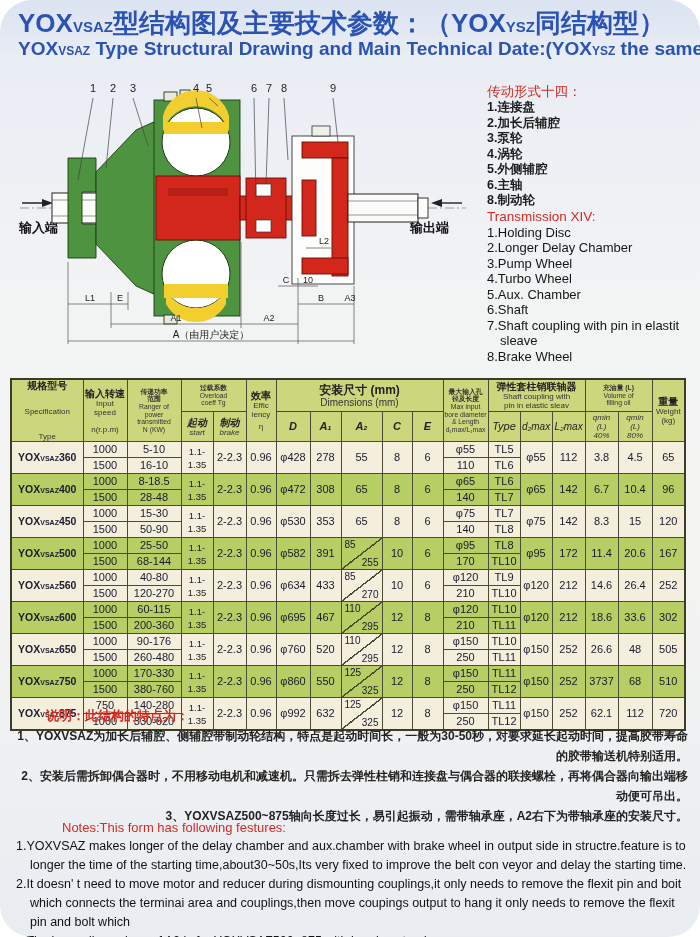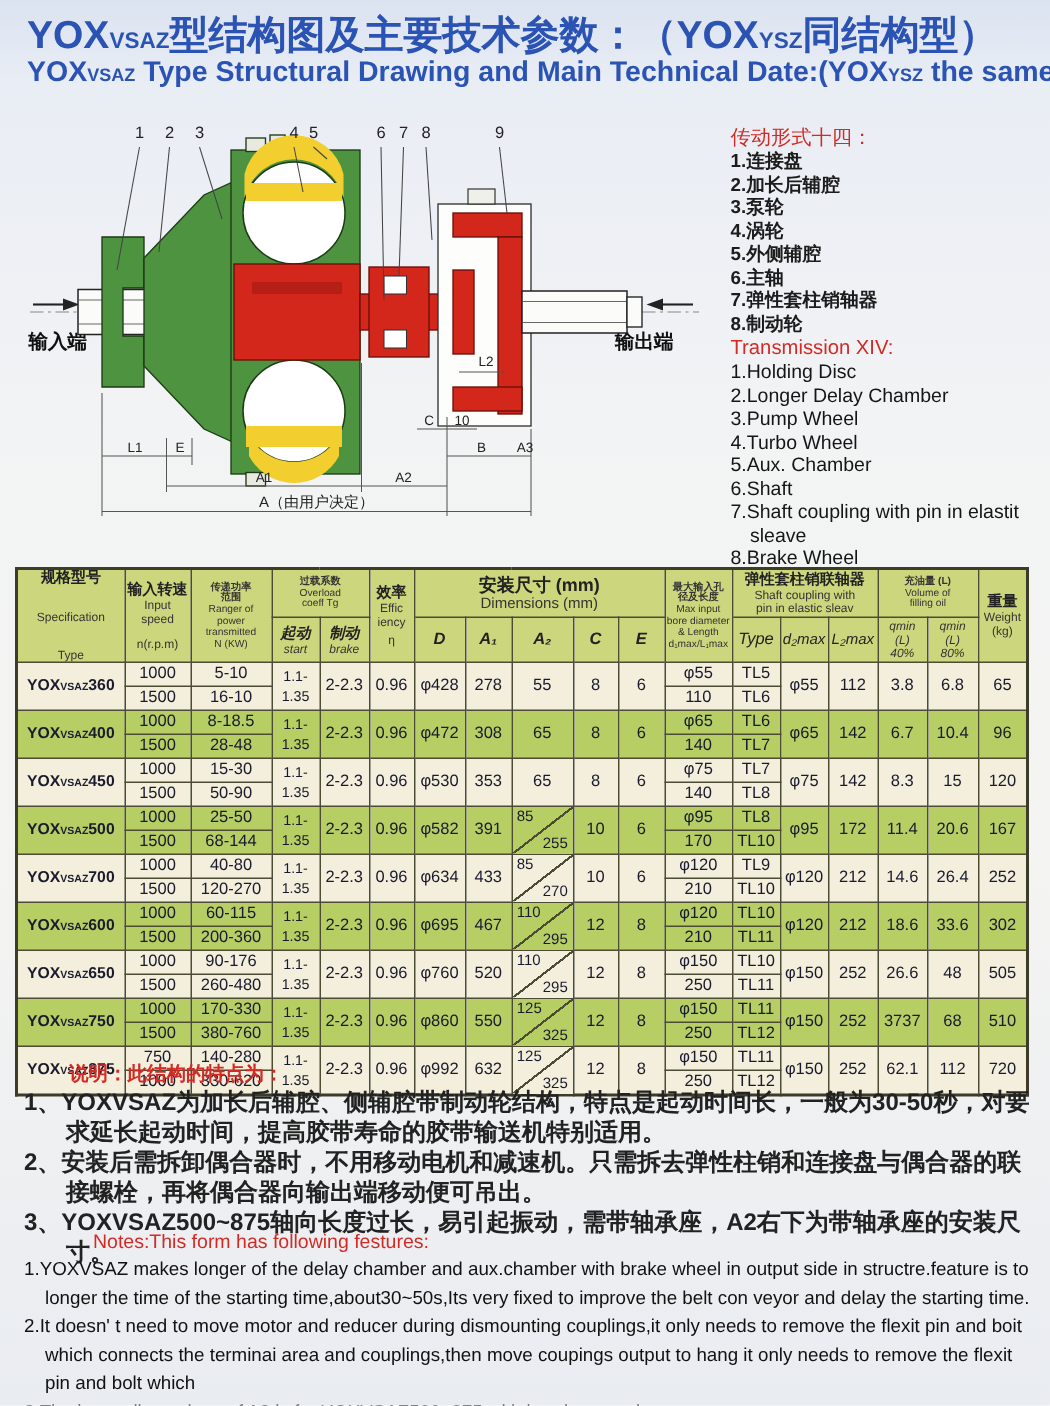--- a/index.html
+++ b/index.html
@@ -1,18 +1,18 @@
 <!DOCTYPE html>
 <html><head>
 <meta charset="utf-8">
 <style>
   html,body{margin:0;padding:0;}
   body{font-family:"Liberation Sans",sans-serif;}
   .page{position:relative;width:700px;height:937px;overflow:hidden;
-        background:linear-gradient(180deg,#dbe3f1 0%,#e9edf4 6%,#f2f3f4 30%,#f4f4f2 60%,#e9ecf1 100%);}
+        background:linear-gradient(180deg,#dbe3f1 0%,#e9edf4 6%,#f2f3f4 30%,#f4f4f2 60%,#e9ecf1 100%);border-radius:32px;}
   
   .title-zh{position:absolute;left:18px;top:6px;font-size:26px;font-weight:bold;color:#2b53b4;white-space:nowrap;}
   .title-zh .sub{font-size:15px;font-weight:bold;}
   .title-en{position:absolute;left:18px;top:38px;font-size:19px;font-weight:bold;color:#2b53b4;white-space:nowrap;}
   .title-en .sub{font-size:12px;font-weight:bold;}
   
   .legend{position:absolute;left:487px;top:84px;width:206px;}
   .legend-title{color:#d22b25;font-size:13.5px;font-weight:normal;line-height:16px;}
   .legend-line{font-size:12.5px;font-weight:bold;color:#1c1c1c;line-height:15.5px;}
   .legend-line.en{font-size:13px;font-weight:normal;color:#151515;line-height:15.5px;
@@ -34,21 +34,21 @@
   .m1{font-size:10.5px;font-weight:bold;}
   .m2{font-size:7px;font-weight:bold;}
   td.diag{position:relative;}
   td.diag .slash{position:absolute;left:0;top:0;width:100%;height:100%;
       background:linear-gradient(to bottom right,transparent 48.5%,#4c4c34 48.5%,#4c4c34 51.5%,transparent 51.5%);}
   td.diag .dt{position:absolute;left:3px;top:0;font-size:10px;}
   td.diag .db{position:absolute;right:3px;bottom:0;font-size:10px;}
   
   .notes-zh{position:absolute;left:16px;top:706px;width:672px;}
   .notes-zh .note-title{color:#d22b25;font-weight:bold;font-size:13px;margin-left:30px;line-height:20px;}
-  .note-line.zh{font-size:16px;font-weight:bold;color:#222;line-height:20px;padding-left:28px;text-indent:-28px;}
+  .note-line.zh{font-size:12px;font-weight:bold;color:#222;line-height:20px;padding-left:28px;text-indent:-28px;text-align:right;}
   .notes-en{position:absolute;left:16px;top:818px;width:676px;}
   .notes-en .note-title{color:#d22b25;font-size:13px;margin-left:46px;line-height:19px;}
   .note-line.en{font-size:12.5px;color:#111;line-height:19px;padding-left:14px;text-indent:-14px;}
   
   .drawing{position:absolute;left:6px;top:80px;}
   .drawing text{font-family:"Liberation Sans",sans-serif;}
 </style>
 </head>
 <body>
 
@@ -179,21 +179,20 @@
 
   <div class="legend">
     <div class="legend-title">传动形式十四：</div>
     <div id="legend-zh">
         <div class="legend-line">1.连接盘</div>
         <div class="legend-line">2.加长后辅腔</div>
         <div class="legend-line">3.泵轮</div>
         <div class="legend-line">4.涡轮</div>
         <div class="legend-line">5.外侧辅腔</div>
         <div class="legend-line">6.主轴</div>
-        <div class="legend-line">7.弹性套柱销轴器</div>
         <div class="legend-line">8.制动轮</div>
       </div>
     <div class="legend-title">Transmission XIV:</div>
     <div id="legend-en">
         <div class="legend-line en">1.Holding Disc</div>
         <div class="legend-line en">2.Longer Delay Chamber</div>
         <div class="legend-line en">3.Pump Wheel</div>
         <div class="legend-line en">4.Turbo Wheel</div>
         <div class="legend-line en">5.Aux.  Chamber</div>
         <div class="legend-line en">6.Shaft</div>
@@ -339,21 +338,21 @@
           <td rowspan="2">φ428</td>
           <td rowspan="2">278</td>
           <td rowspan="2">55</td>
           <td rowspan="2">8</td>
           <td rowspan="2">6</td>
           <td>φ55</td>
           <td>TL5</td>
           <td rowspan="2">φ55</td>
           <td rowspan="2">112</td>
           <td rowspan="2">3.8</td>
-          <td rowspan="2">6.8</td>
+          <td rowspan="2">4.5</td>
           <td rowspan="2">65</td>
         </tr>
         <tr class="cream">
           <td>1500</td>
           <td>16-10</td>
           <td>110</td>
           <td>TL6</td>
         </tr>
         <tr class="green">
           <td rowspan="2"><span class="m1">YOX</span><span class="m2">VSAZ</span><span class="m1">400</span></td>
@@ -431,21 +430,21 @@
           <td rowspan="2">20.6</td>
           <td rowspan="2">167</td>
         </tr>
         <tr class="green">
           <td>1500</td>
           <td>68-144</td>
           <td>170</td>
           <td>TL10</td>
         </tr>
         <tr class="cream">
-          <td rowspan="2"><span class="m1">YOX</span><span class="m2">VSAZ</span><span class="m1">700</span></td>
+          <td rowspan="2"><span class="m1">YOX</span><span class="m2">VSAZ</span><span class="m1">560</span></td>
           <td>1000</td>
           <td>40-80</td>
           <td rowspan="2" style="font-size: 9.5px;">1.1-1.35</td>
           <td rowspan="2">2-2.3</td>
           <td rowspan="2">0.96</td>
           <td rowspan="2">φ634</td>
           <td rowspan="2">433</td>
           <td rowspan="2" class="diag">
             <div class="slash"></div>
             <span class="dt">85</span>

